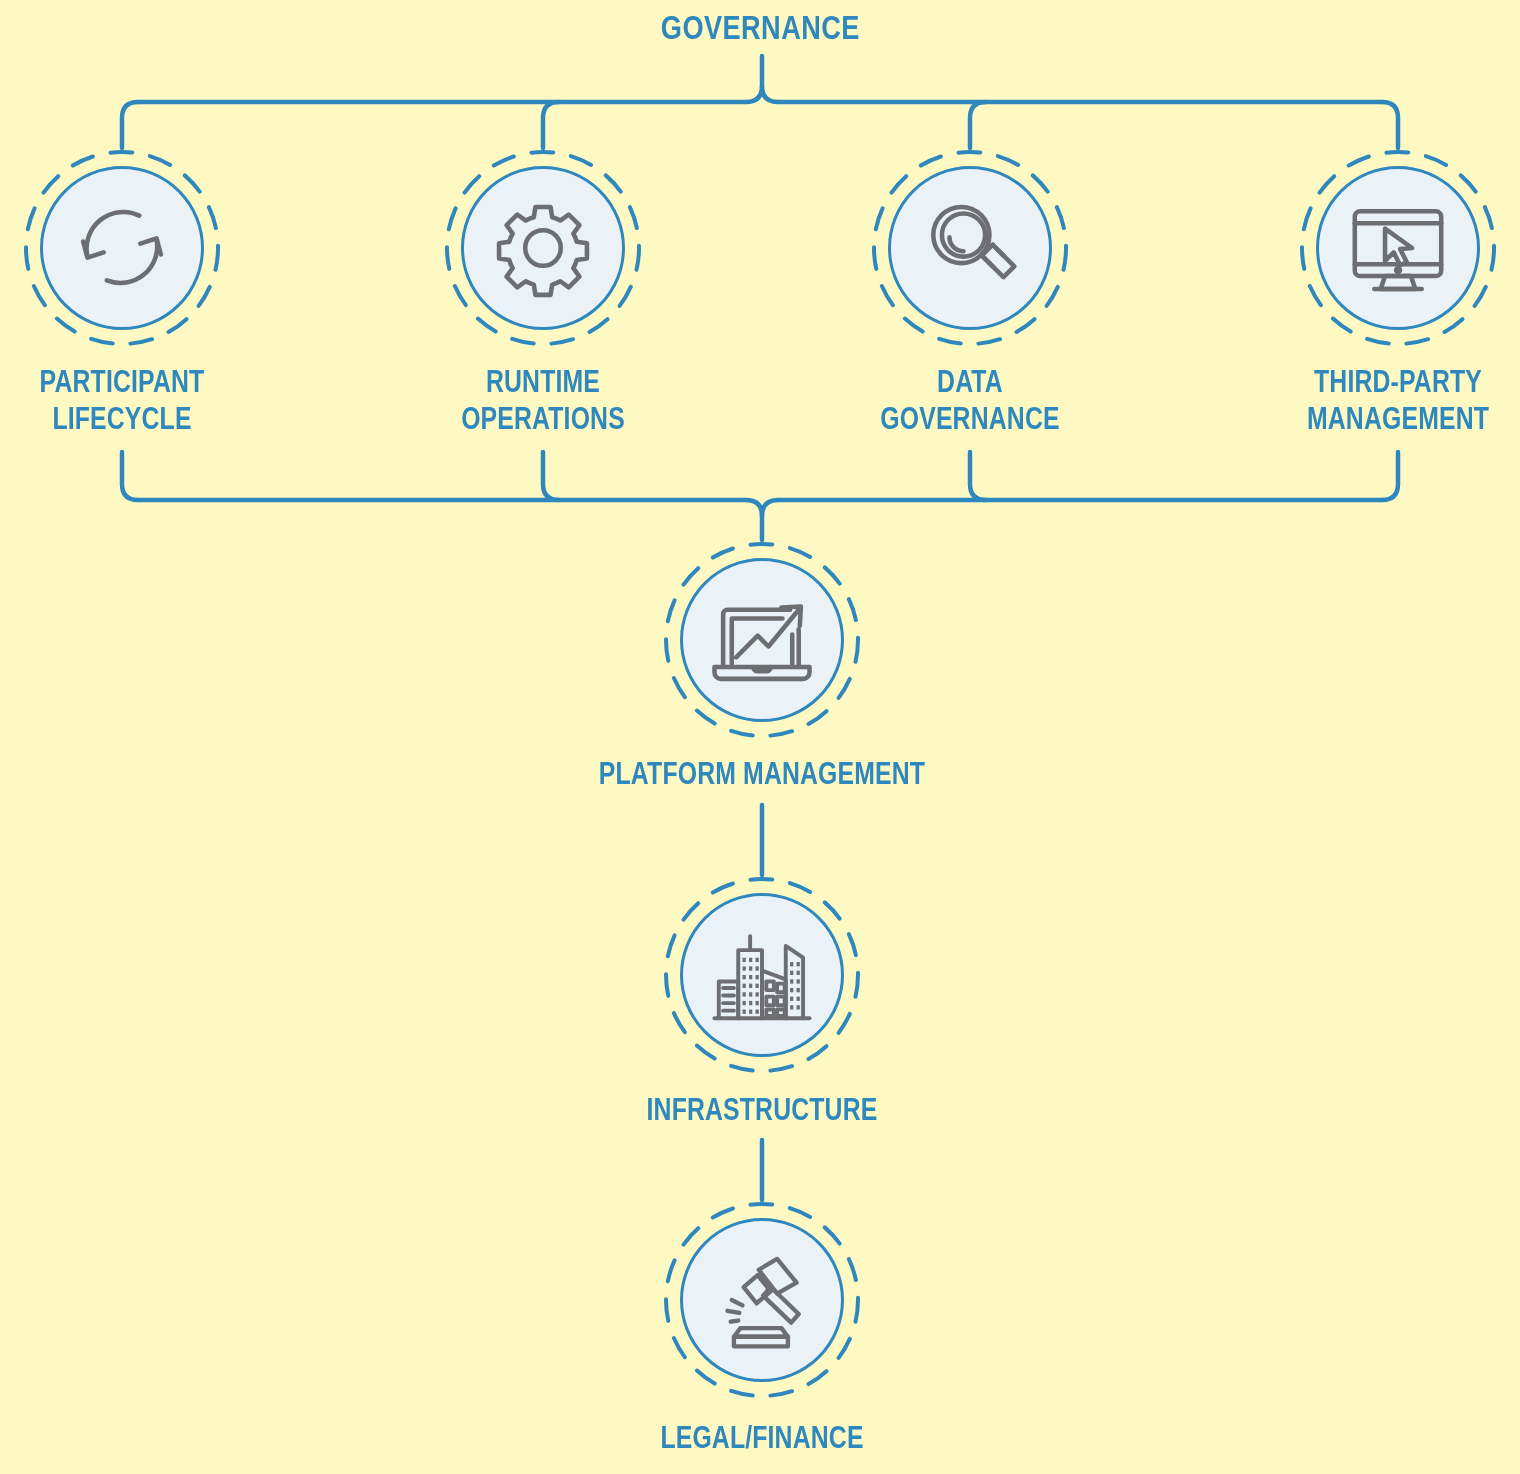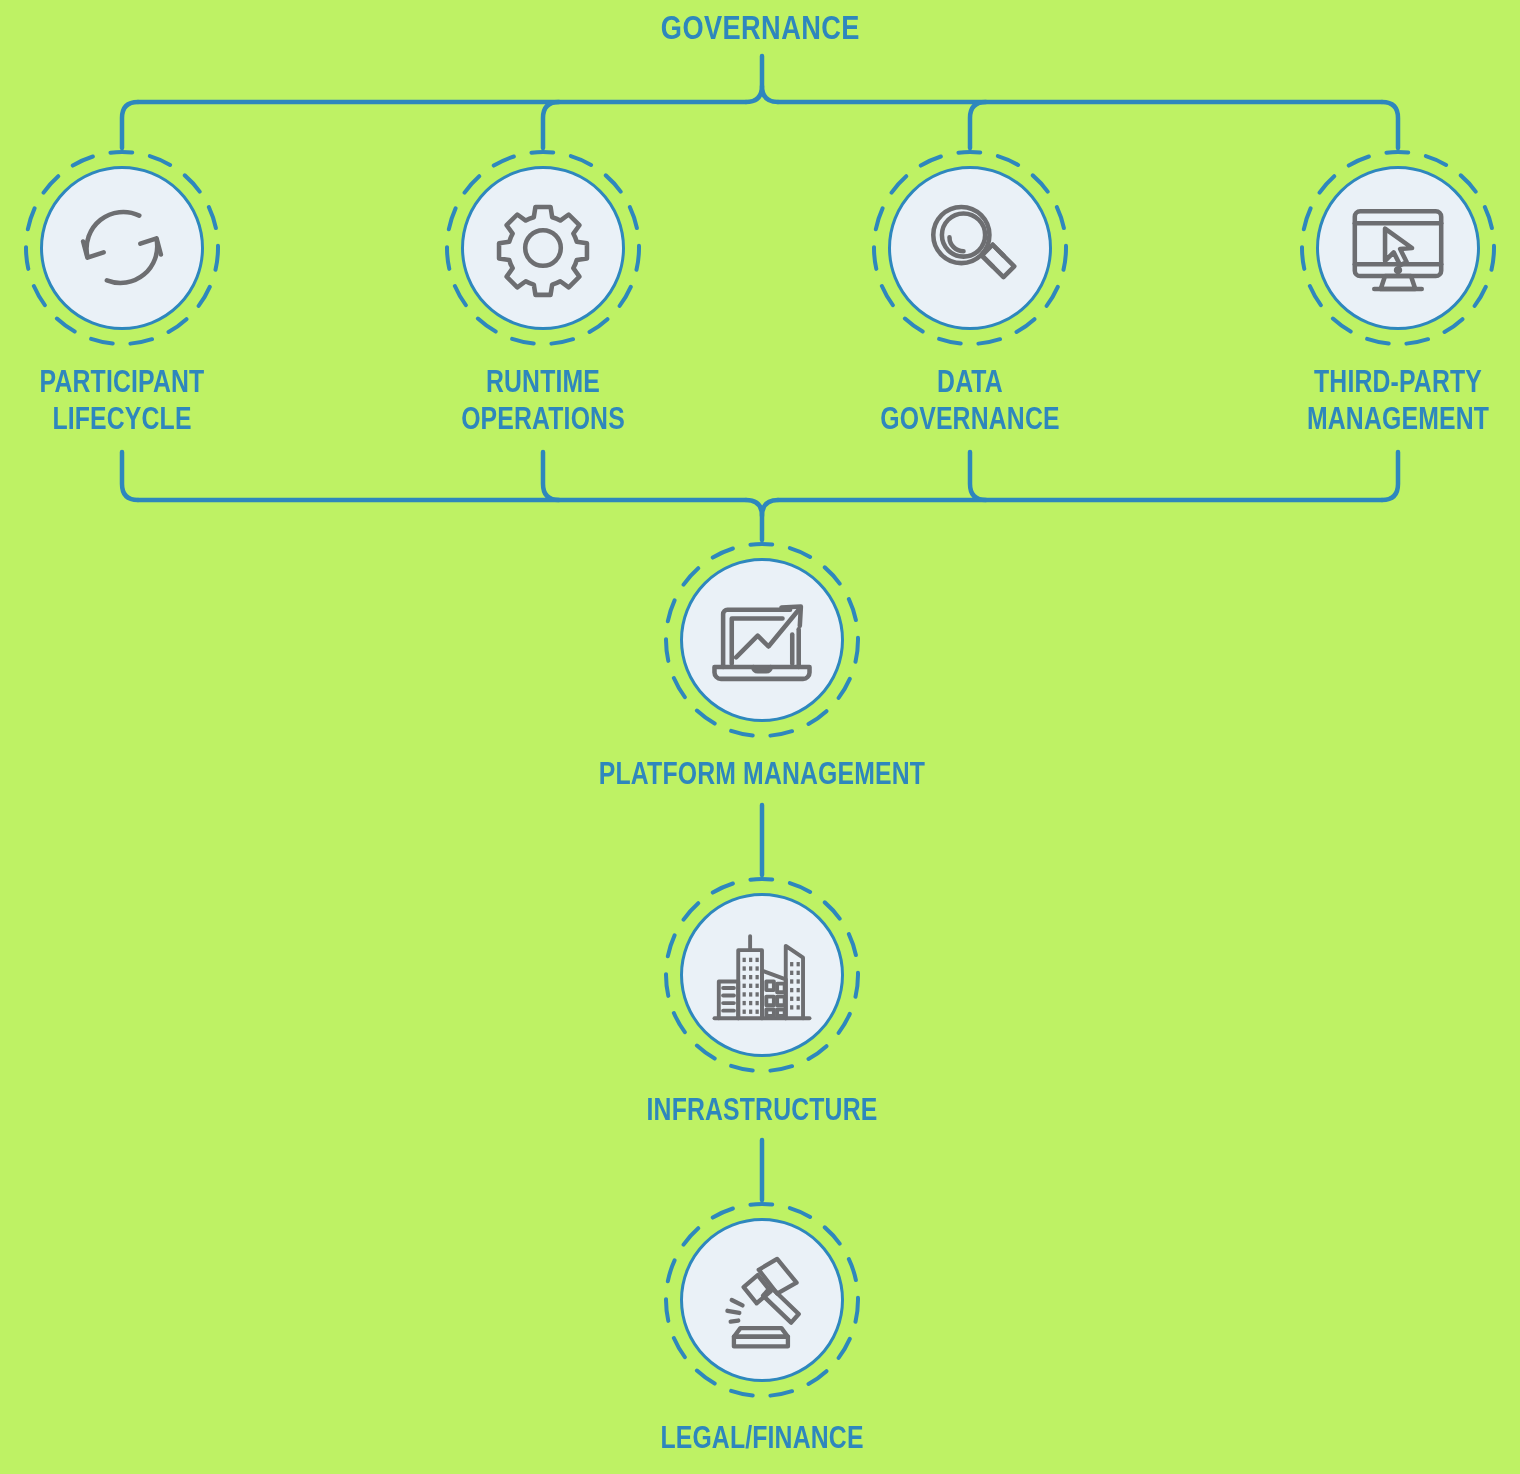--- a/index.html
+++ b/index.html
@@ -7,21 +7,21 @@
     padding: 0;
     background: #ffffff;
   }
   body {
     font-family: "Liberation Sans", sans-serif;
   }
   #stage {
     position: relative;
     width: 1520px;
     height: 1474px;
-    background: #bef264;
+    background: #fef9c3;
     overflow: hidden;
   }
   #wires {
     position: absolute;
     left: 0;
     top: 0;
     width: 1520px;
     height: 1474px;
   }
   .node {

